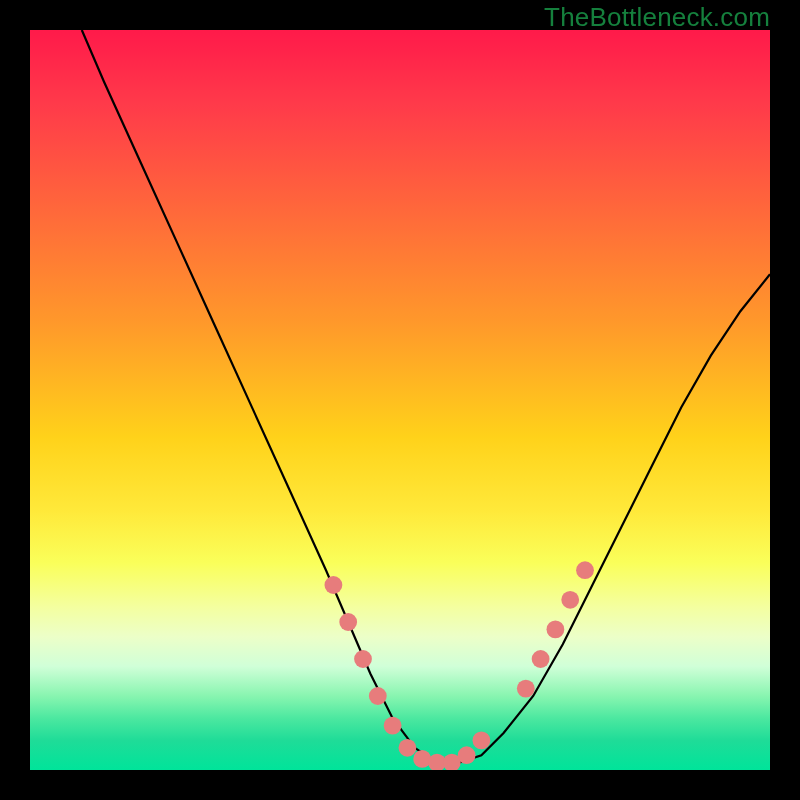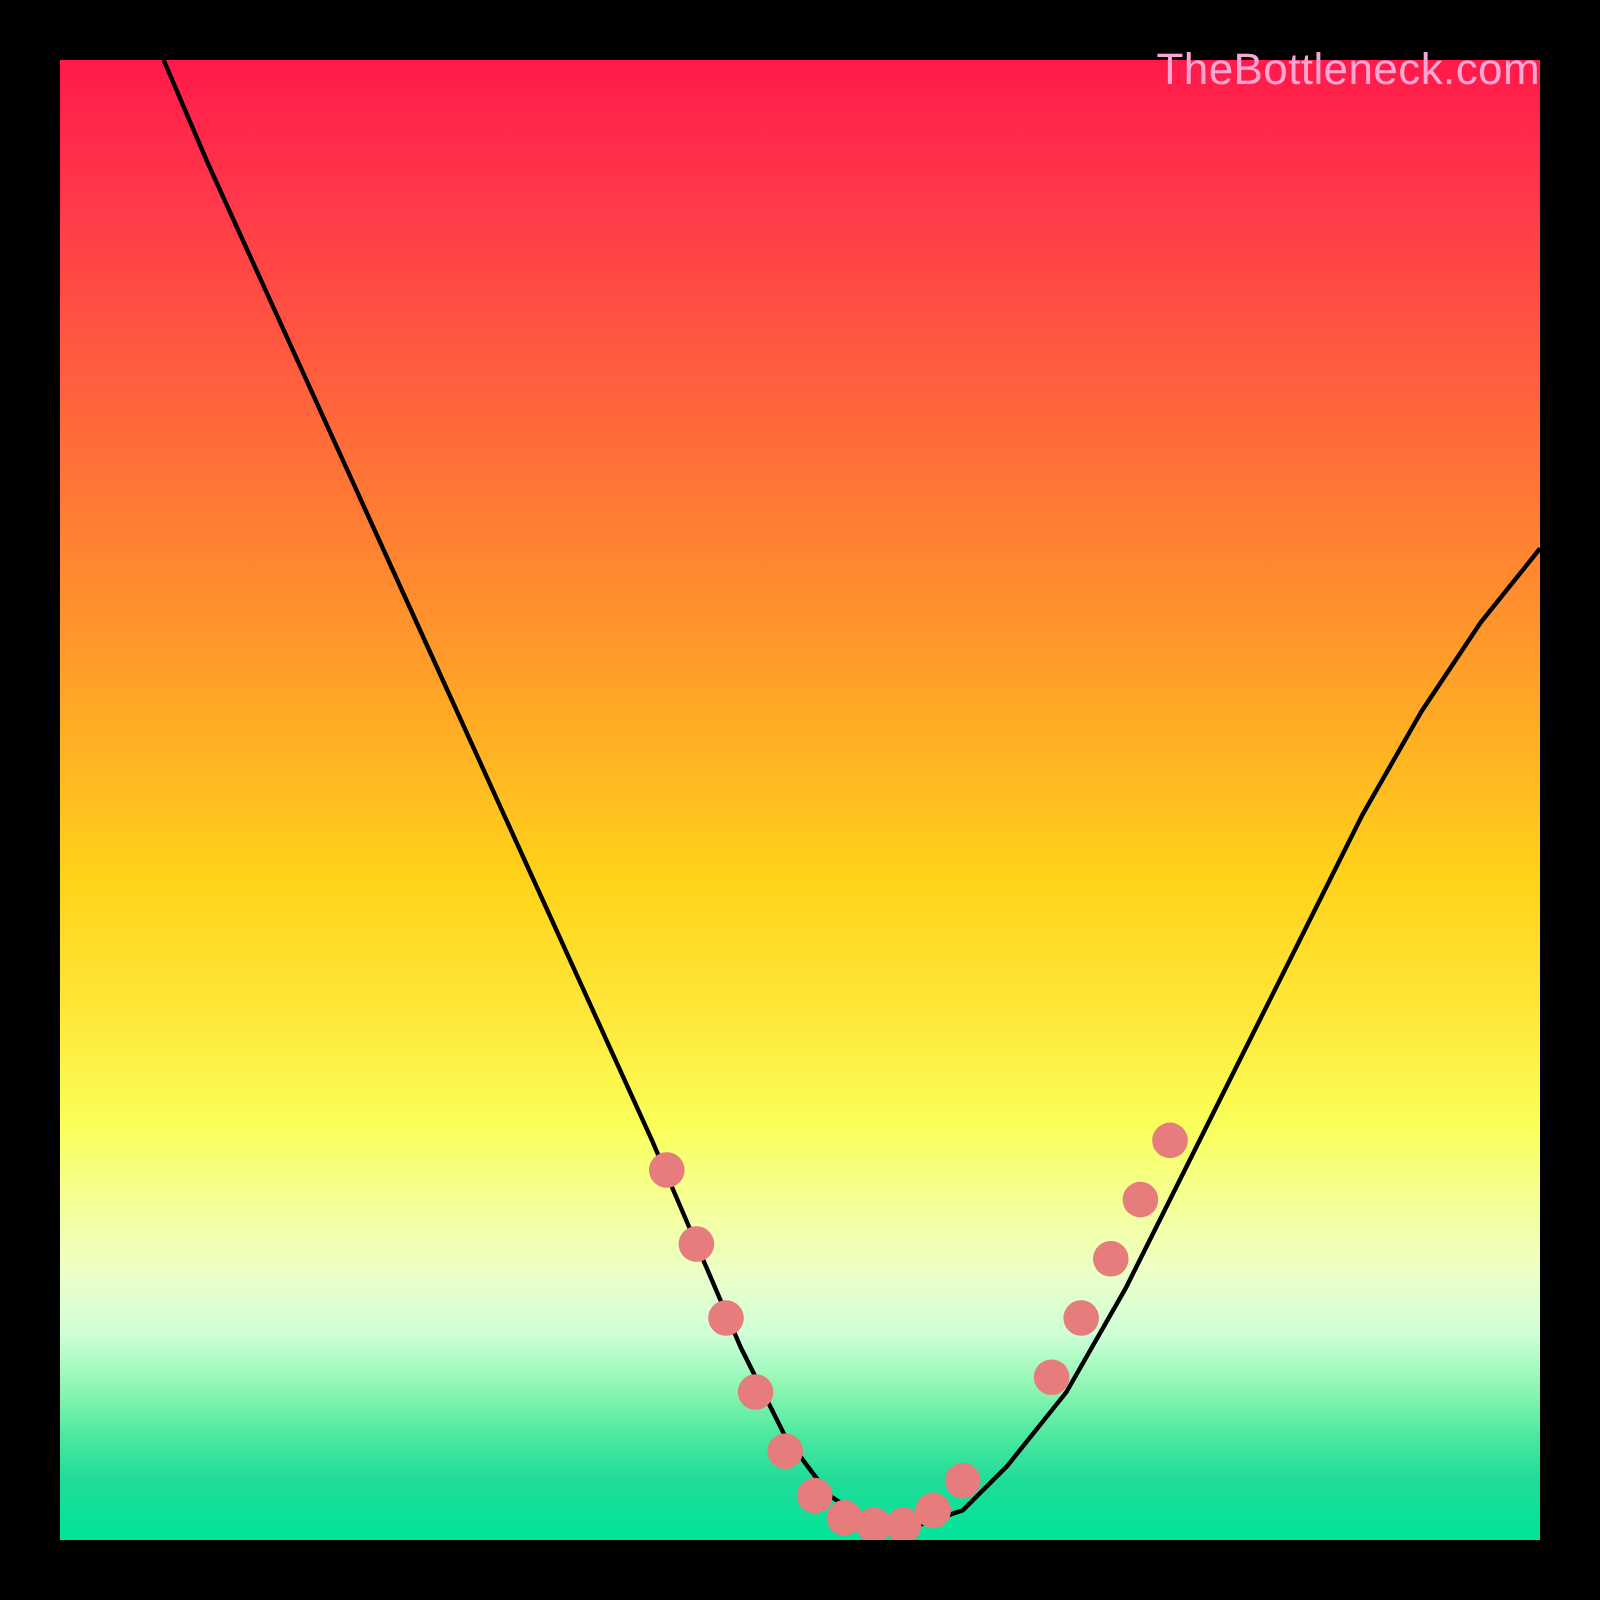--- a/index.html
+++ b/index.html
@@ -35,24 +35,24 @@
   }
   .svg-layer {
     position: absolute;
     left: 0;
     top: 0;
     width: 740px;
     height: 740px;
   }
   .watermark {
     position: absolute;
-    top: 22px;
+    top: 2px;
     right: 30px;
-    color: #f9a8d4;
-    font-size: 22px;
+    color: #15803d;
+    font-size: 26px;
     font-weight: 500;
     letter-spacing: 0.2px;
   }
 </style>
 </head>
 <body>
 
 <div class="frame">
   <svg class="svg-layer" viewBox="0 0 740 740" preserveAspectRatio="none">
     <path id="curve-path" fill="none" stroke="#000000" stroke-width="2.2" d="M51.8 0.0 L74.0 51.8 L111.0 133.2 L148.0 214.6 L185.0 296.0 L222.0 377.4 L259.0 458.8 L296.0 540.2 L318.2 592.0 L340.4 643.8 L362.6 688.2 L384.8 717.8 L407.0 732.6 L429.2 732.6 L451.4 725.2 L473.6 703.0 L503.2 666.0 L532.8 614.2 L562.4 555.0 L592.0 495.8 L621.6 436.6 L651.2 377.4 L680.8 325.6 L710.4 281.2 L740.0 244.2"></path>

